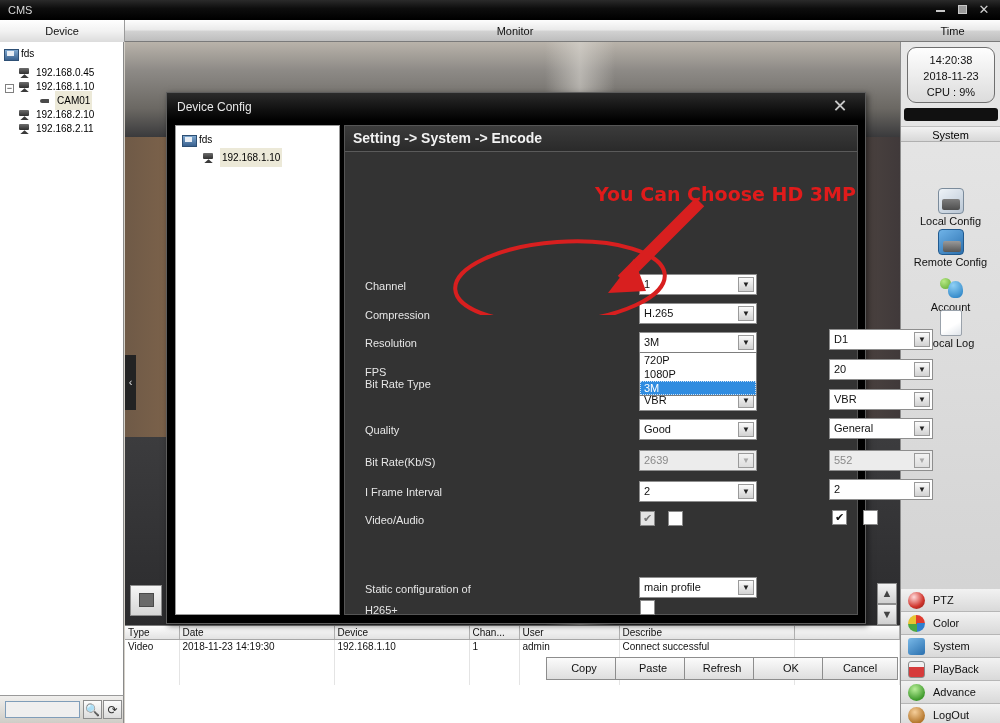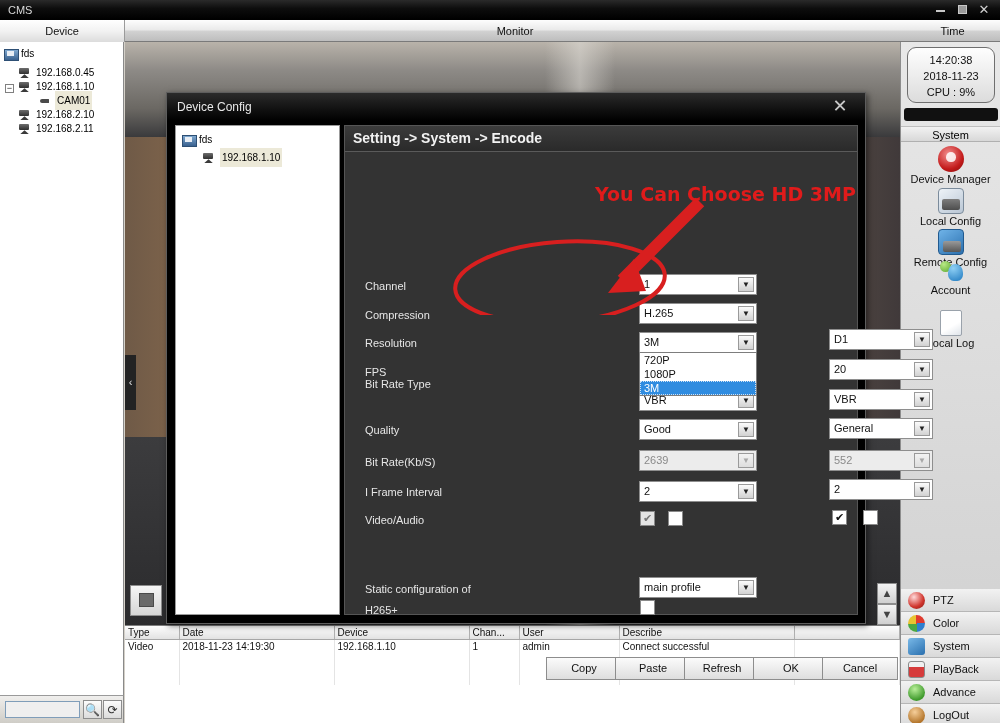--- a/index.html
+++ b/index.html
@@ -421,33 +421,29 @@
 
 <div id="rightrail">
   <div id="clockbox">
     <div>14:20:38</div>
     <div>2018-11-23</div>
     <div>CPU : 9%</div>
   </div>
   <div id="blackbar"></div>
   <div id="sysheader">System</div>
 
-  <div class="railitem" style="top:104px;">
-    <span class="ico" id="ic-device"></span>
-    <span class="cap">Device Manager</span>
-  </div>
   <div class="railitem" style="top:146px;">
     <span class="ico" id="ic-local"></span>
     <span class="cap">Local Config</span>
   </div>
   <div class="railitem" style="top:187px;">
     <span class="ico" id="ic-remote"></span>
     <span class="cap">Remote Config</span>
   </div>
-  <div class="railitem" style="top:215px;">
+  <div class="railitem" style="top:232px;">
     <span class="ico" id="ic-account"></span>
     <span class="cap">Account</span>
   </div>
   <div class="railitem" style="top:268px;">
     <span class="ico" id="ic-log"></span>
     <span class="cap">Local Log</span>
   </div>
 
   <div class="menurow" style="top:547px;">
     <span class="mico" id="mi-ptz"></span>

